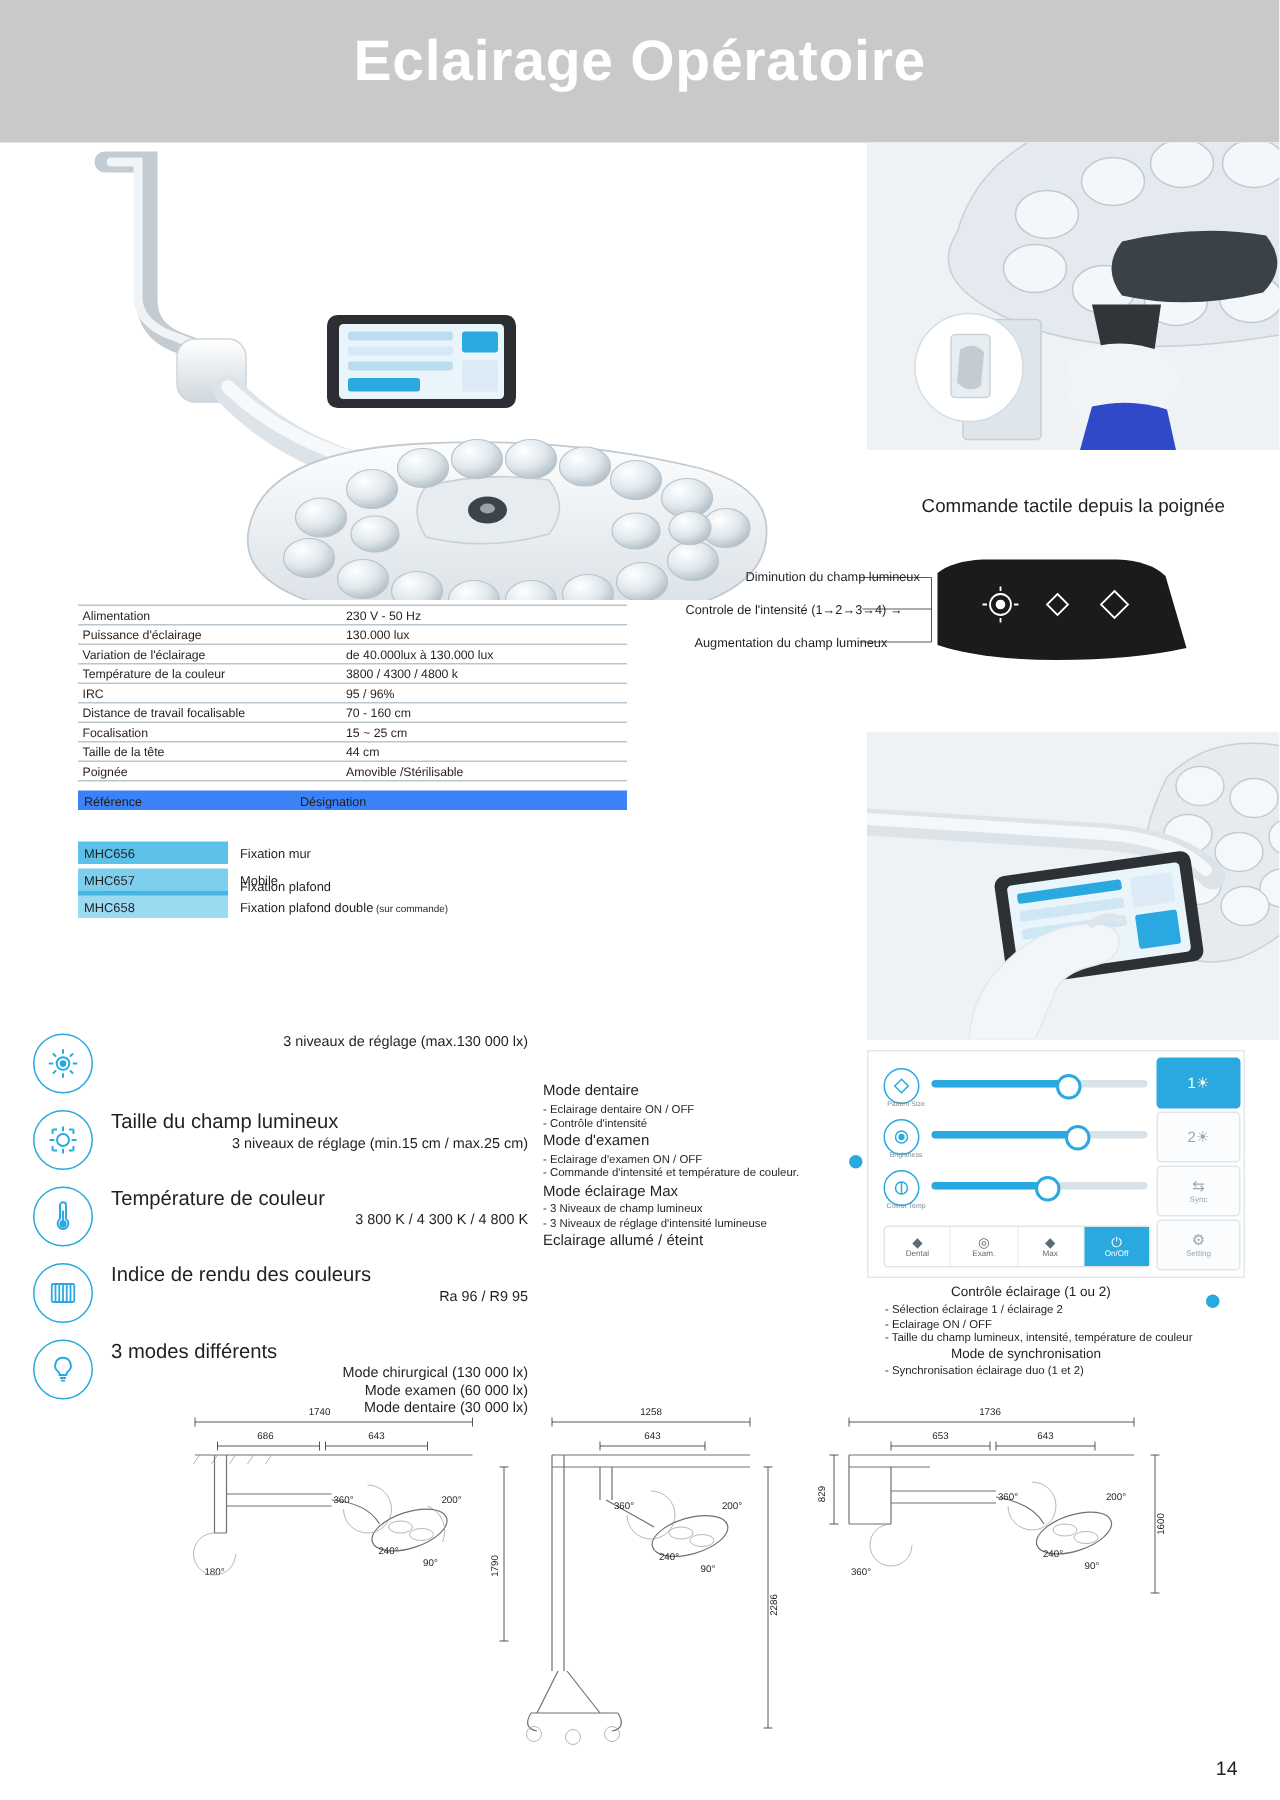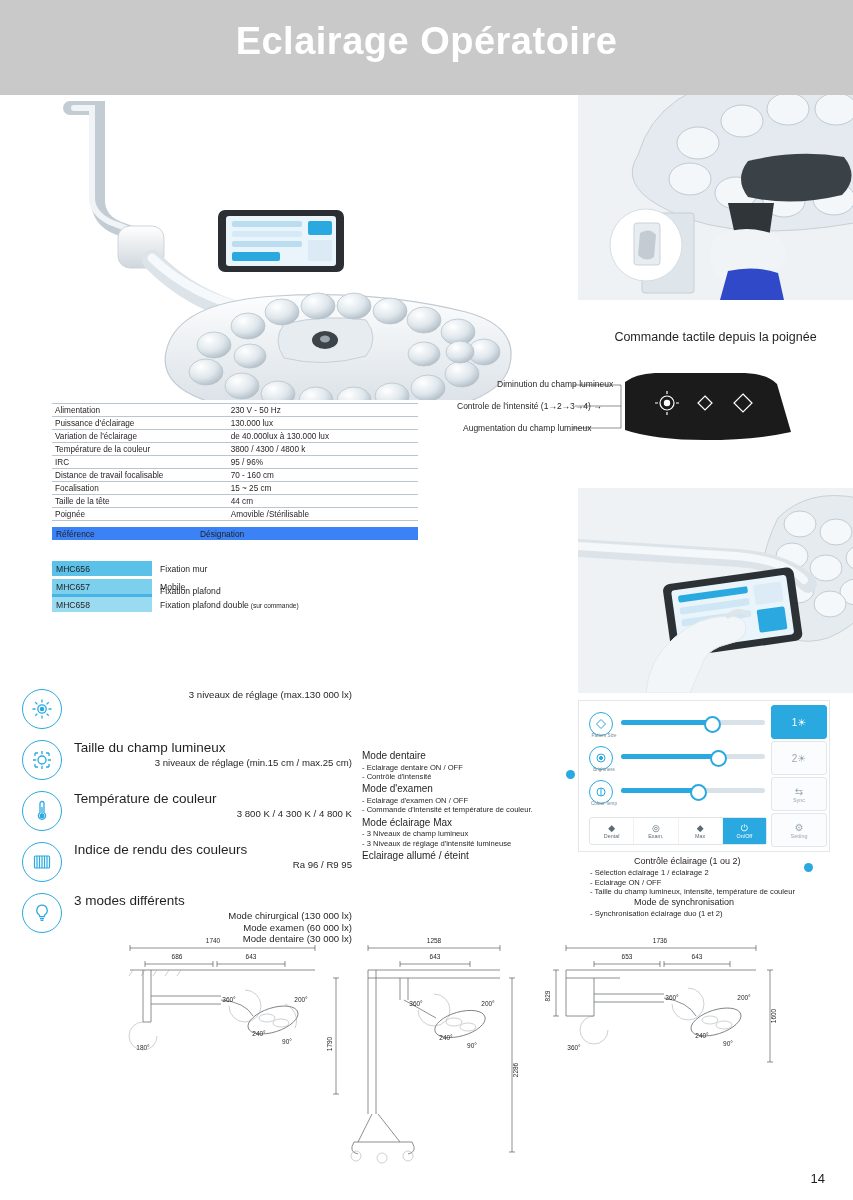--- a/index.html
+++ b/index.html
@@ -91,21 +91,21 @@
     color:#2aa9e0;
   }
   .feat .ttl{
     margin-left:52px;font-size:13.5px;color:#231f20;line-height:1.15;
   }
   .feat .sub{
     margin-left:52px;font-size:9.6px;color:#231f20;line-height:1.25;margin-top:1px;text-align:right;
   }
 
   
-  .modes{position:absolute;left:362px;top:748px;width:210px;font-size:8.2px;line-height:1.25;}
+  .modes{position:absolute;left:362px;top:720px;width:210px;font-size:8.2px;line-height:1.25;}
   .modes .m-ttl{font-size:10px;margin-top:2px;}
   .modes .m-sub{font-size:7.6px;}
 
   
   .uipanel{
     position:absolute;left:578px;top:700px;width:250px;height:150px;
     background:#ffffff;border:1px solid #e3e8ea;
   }
   .uip-left{position:absolute;left:4px;top:4px;width:185px;height:142px;background:#fff;}
   .slider-row{position:absolute;left:6px;height:26px;width:176px;}

